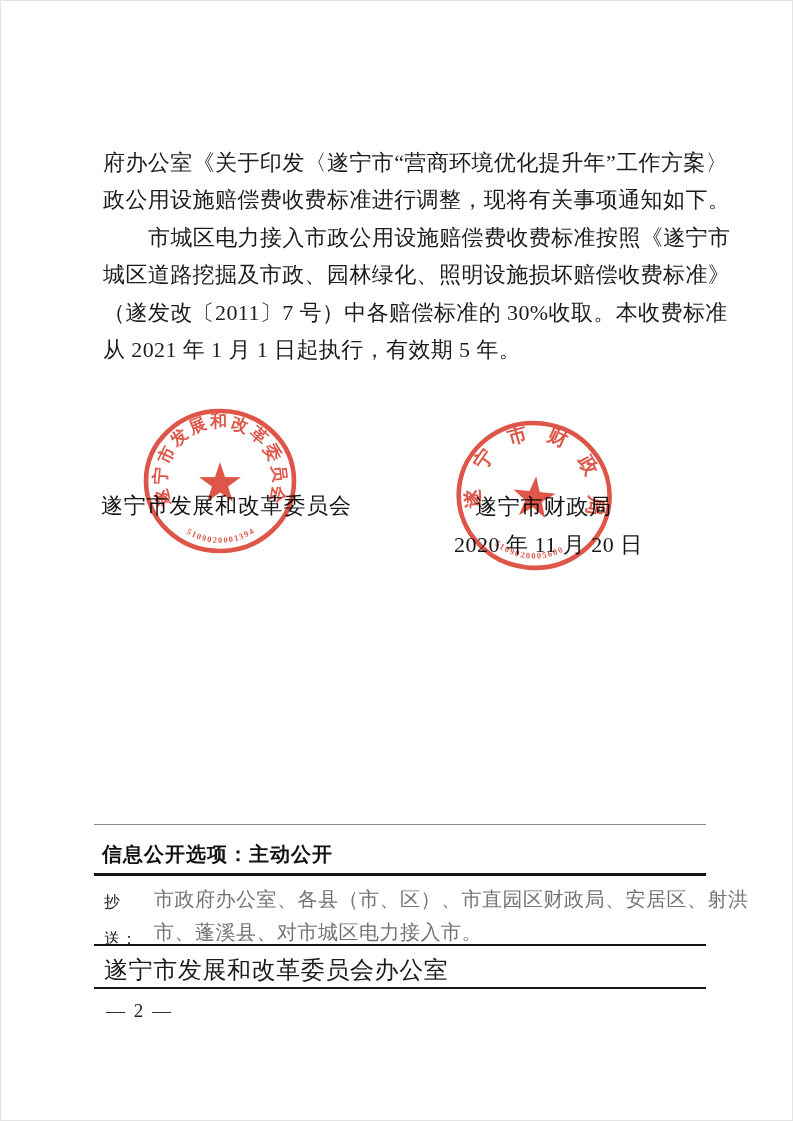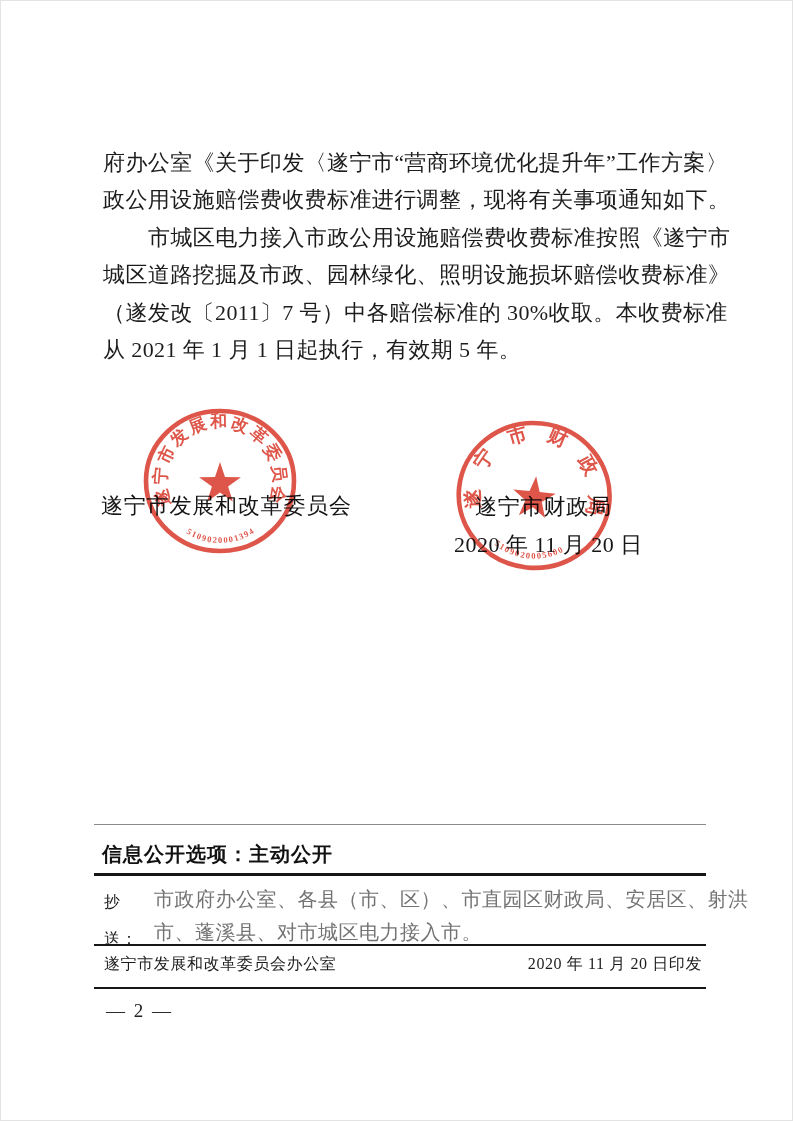--- a/index.html
+++ b/index.html
@@ -54,21 +54,21 @@
   .cc-row { position:absolute; left:104px; top:883px; width:600px; display:flex; }
   .cc-label {
     font-size:16px; letter-spacing:1px; color:#1c1c1c; flex:0 0 50px; line-height:37px;
   }
   .cc-content { font-size:20px; color:#737373; line-height:33px; }
   .cc-line { white-space:nowrap; letter-spacing:0.5px; }
 
   .issuer-row {
     position:absolute; left:104px; top:954px; width:598px;
     display:flex; justify-content:space-between;
-    font-size:16px; color:#1c1c1c;
+    font-size:24px; color:#1c1c1c;
   }
   .issuer-row span { white-space:nowrap; letter-spacing:0.6px; }
 
   .page-number {
     position:absolute; left:106px; top:1000px;
     font-size:19px; letter-spacing:2px; color:#222; white-space:nowrap;
   }
 </style>
 </head>
 <body>
@@ -125,18 +125,17 @@
   <div class="cc-content">
     <div class="cc-line">市政府办公室、各县（市、区）、市直园区财政局、安居区、射洪</div>
     <div class="cc-line">市、蓬溪县、对市城区电力接入市。</div>
   </div>
 </div>
 
 <div class="footer-rule rule-3"></div>
 
 <div class="issuer-row">
   <span>遂宁市发展和改革委员会办公室</span>
-  <span>2020 年 11 月 20 日印发</span>
 </div>
 
 <div class="footer-rule rule-4"></div>
 
 <div class="page-number">— 2 —</div>
 
 </body></html>

